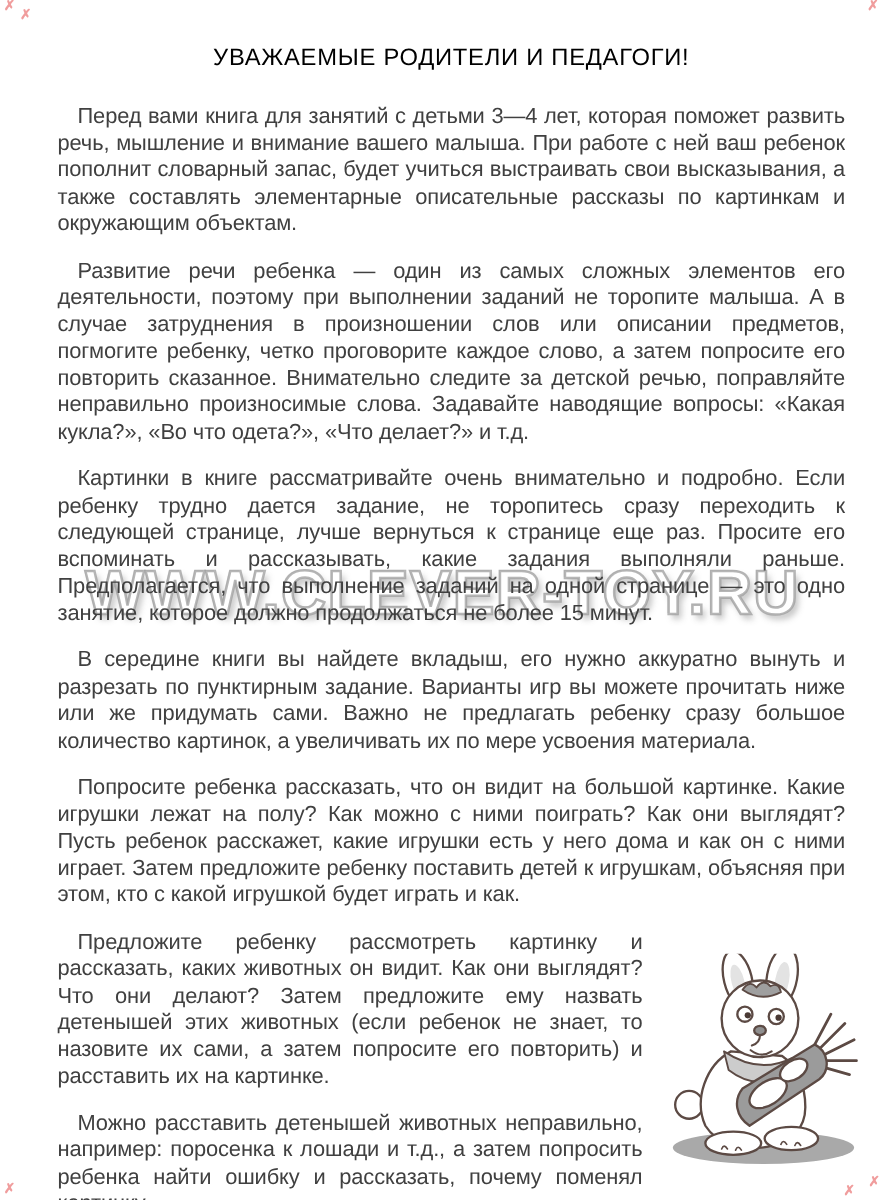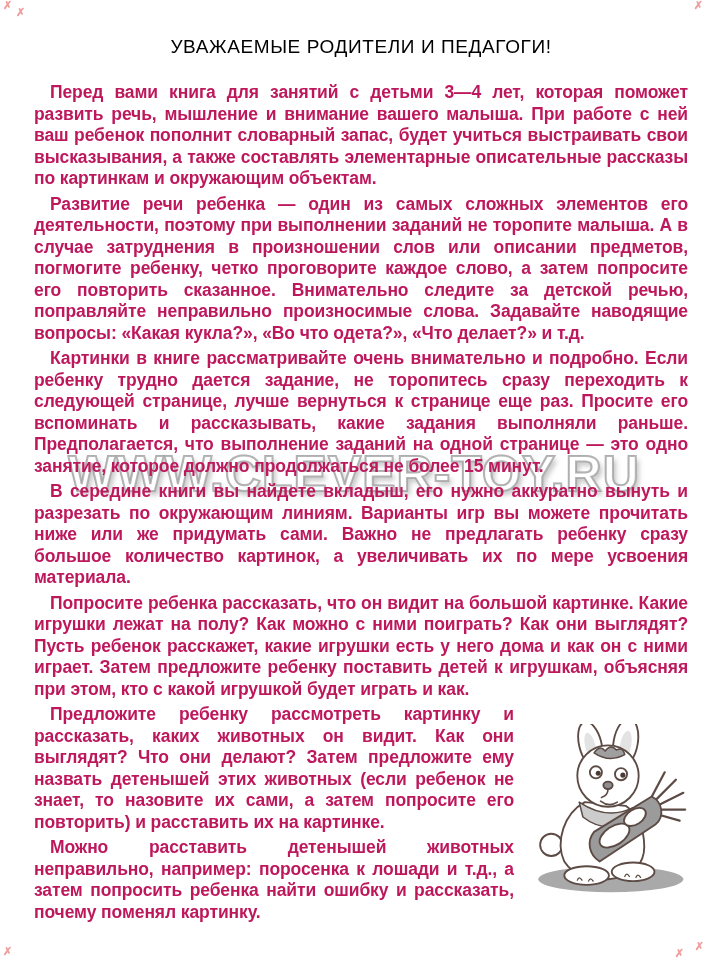--- a/index.html
+++ b/index.html
@@ -15,28 +15,27 @@
   }
   .title{
     margin:6px 0 24px 0;
     text-align:center;
     font-size:19px;
     font-weight:normal;
     letter-spacing:0.6px;
     color:#000000;
   }
   .para{
-    margin:4px;
+    margin:16px;
     text-align:justify;
     text-indent:16px;
     font-size:17.5px;
     line-height:21.5px;
     letter-spacing:-0.1px;
-    color:#be185d;
-    font-weight:bold;
+    color:#404040;
   }
   .game-heading{
     margin:3px 0 3px 0;
     text-align:center;
     font-size:18px;
     font-weight:bold;
     line-height:22px;
     color:#4d3832;
   }
   .watermark{
@@ -89,21 +88,21 @@
 
   <div class="watermark">WWW.CLEVER-TOY.RU</div>
 
   <div class="content">
 
     <h1 class="title">УВАЖАЕМЫЕ РОДИТЕЛИ И ПЕДАГОГИ!</h1>
 
     <p class="para">Перед вами книга для занятий с детьми 3—4 лет, которая поможет развить речь, мышление и внимание вашего малыша. При работе с ней ваш ребенок пополнит словарный запас, будет учиться выстраивать свои высказывания, а также составлять элементарные описательные рассказы по картинкам и окружающим объектам.</p>
     <p class="para">Развитие речи ребенка — один из самых сложных элементов его деятельности, поэтому при выполнении заданий не торопите малыша. А в случае затруднения в произношении слов или описании предметов, погмогите ребенку, четко проговорите каждое слово, а затем попросите его повторить сказанное. Внимательно следите за детской речью, поправляйте неправильно произносимые слова. Задавайте наводящие вопросы: «Какая кукла?», «Во что одета?», «Что делает?» и т.д.</p>
     <p class="para">Картинки в книге рассматривайте очень внимательно и подробно. Если ребенку трудно дается задание, не торопитесь сразу переходить к следующей странице, лучше вернуться к странице еще раз. Просите его вспоминать и рассказывать, какие задания выполняли раньше. Предполагается, что выполнение заданий на одной странице — это одно занятие, которое должно продолжаться не более 15 минут.</p>
-    <p class="para">В середине книги вы найдете вкладыш, его нужно аккуратно вынуть и разрезать по окружающим линиям. Варианты игр вы можете прочитать ниже или же придумать сами. Важно не предлагать ребенку сразу большое количество картинок, а увеличивать их по мере усвоения материала.</p>
+    <p class="para">В середине книги вы найдете вкладыш, его нужно аккуратно вынуть и разрезать по пунктирным задание. Варианты игр вы можете прочитать ниже или же придумать сами. Важно не предлагать ребенку сразу большое количество картинок, а увеличивать их по мере усвоения материала.</p>
 
     <p class="para">Попросите ребенка рассказать, что он видит на большой картинке. Какие игрушки лежат на полу? Как можно с ними поиграть? Как они выглядят? Пусть ребенок расскажет, какие игрушки есть у него дома и как он с ними играет. Затем предложите ребенку поставить детей к игрушкам, объясняя при этом, кто с какой игрушкой будет играть и как.</p>
 
 
     <div class="rabbit-figure">
       <svg viewBox="0 0 170 185" width="168" height="172" xmlns="http://www.w3.org/2000/svg">
         <g stroke="#5c4a44" stroke-width="2" fill="none" stroke-linecap="round" stroke-linejoin="round">
 
           <ellipse cx="88" cy="167" rx="78" ry="14" fill="#a9a9a9" stroke="none"></ellipse>
 

